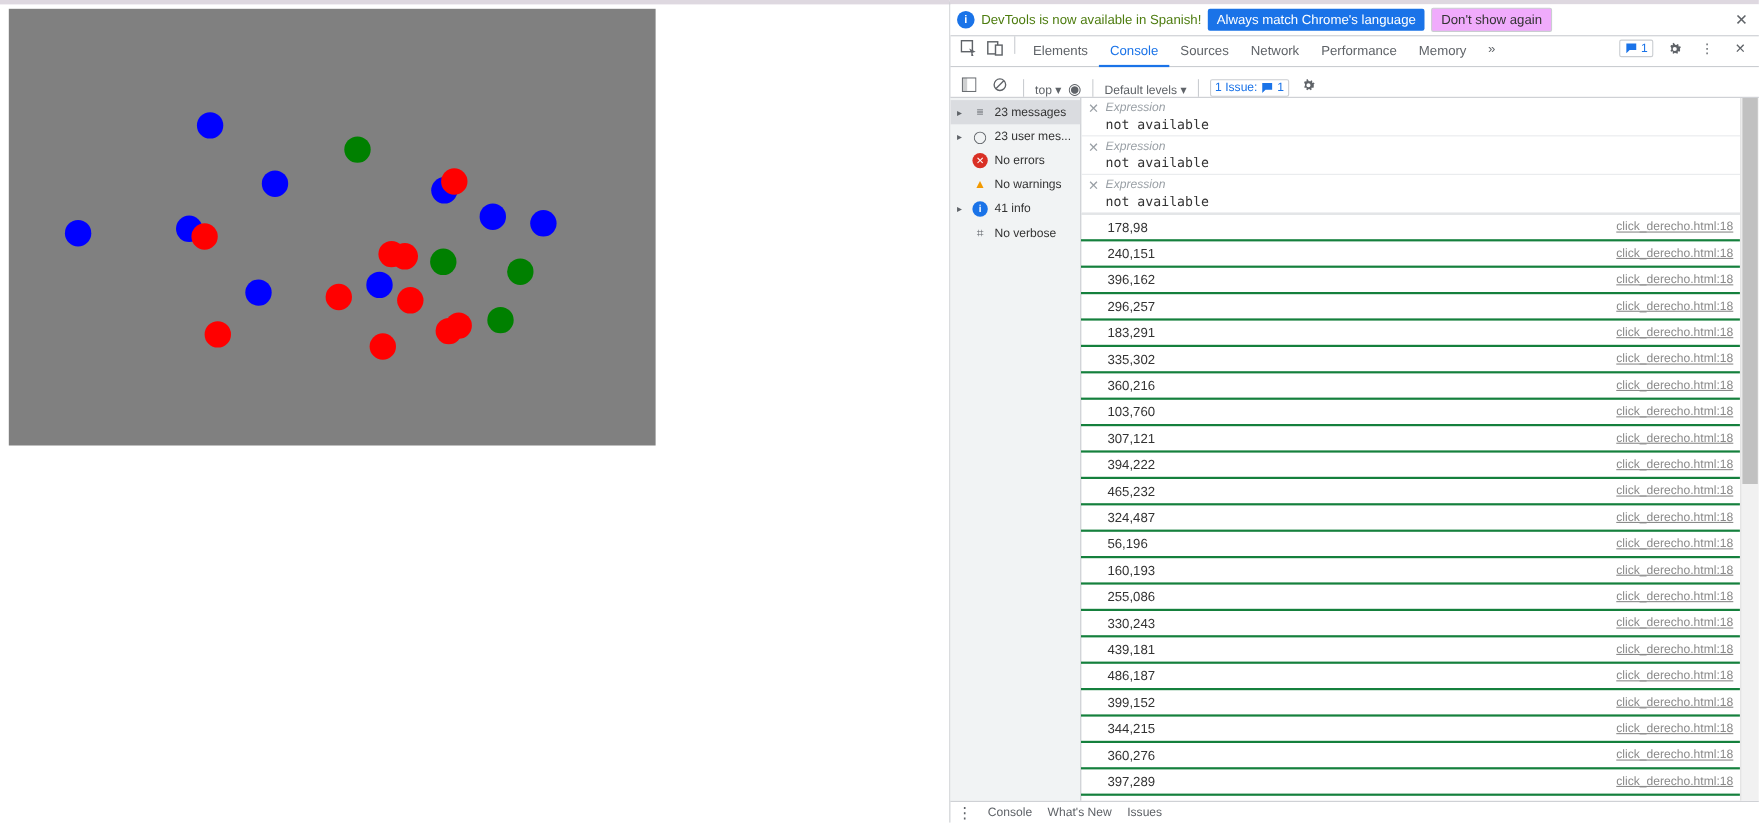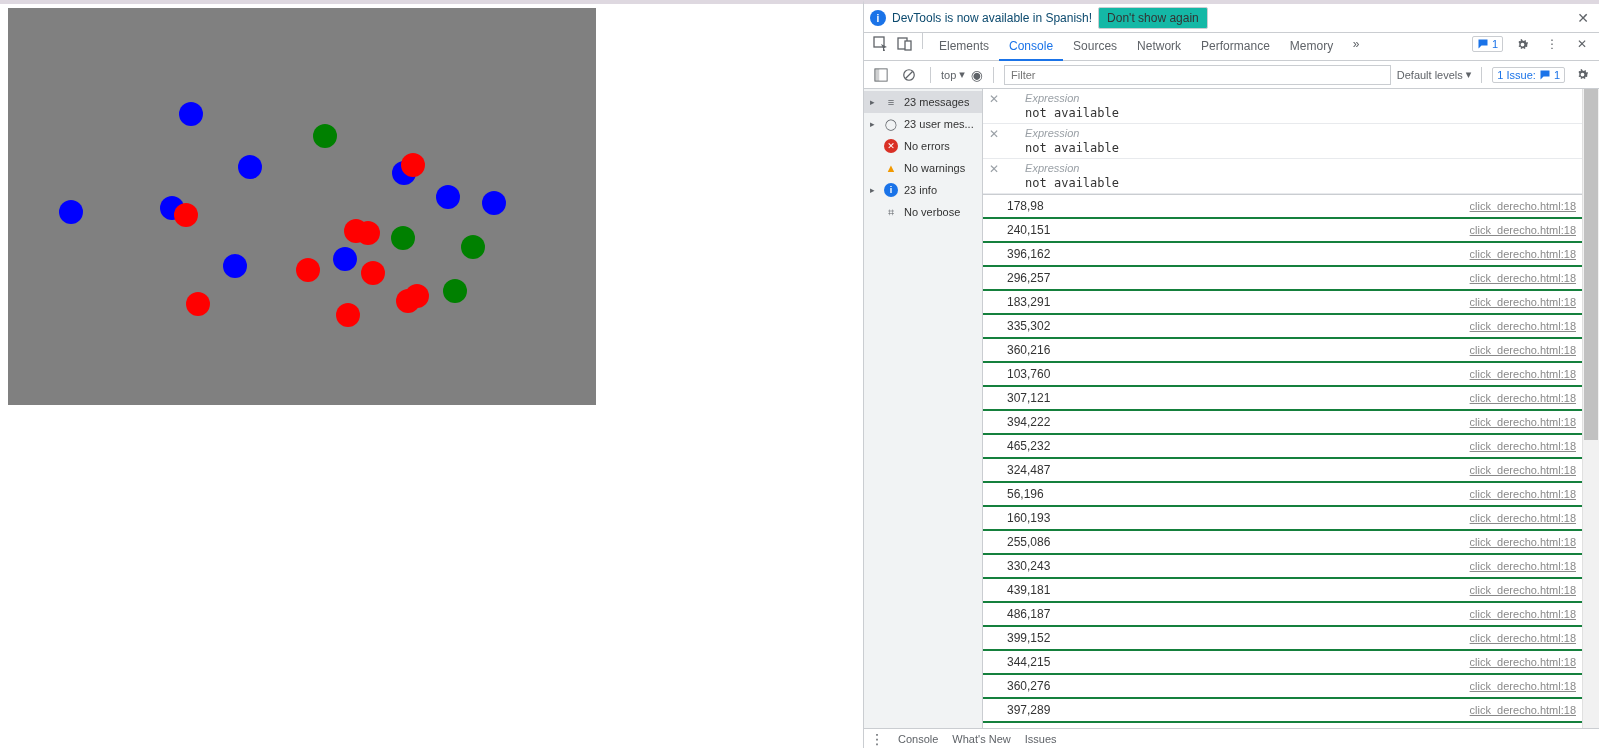--- a/index.html
+++ b/index.html
@@ -7,35 +7,35 @@
 .page{flex:0 0 863px;background:#fff;border-top:4px solid #ded8e0;}
 .canvas{margin:4px 0 0 8px;width:588px;height:397px;background:#808080;position:relative;}
 .dot{position:absolute;width:24px;height:24px;border-radius:50%;transform:translate(-50%,-50%);}
 .red{background:#ff0000;}
 .blue{background:#0000ff;}
 .green{background:#008000;}
 
 .devtools{flex:1;display:flex;flex-direction:column;border-left:1px solid #cacdd1;background:#fff;border-top:4px solid #ded8e0;}
 .infobar{display:flex;align-items:center;padding:3px 6px;gap:6px;border-bottom:1px solid #cacdd1;background:#fff;min-height:28px;}
 .info-icon{width:16px;height:16px;border-radius:50%;background:#1a73e8;color:#fff;font-size:10px;font-weight:bold;display:flex;align-items:center;justify-content:center;flex:0 0 auto;}
-.infobar-text{color:#0c4a6e;}
+.infobar-text{color:#4d7c0f;}
 .btn{padding:3px 8px;border-radius:2px;font-size:12px;cursor:pointer;border:none;}
 .btn-blue{background:#1a73e8;color:#fff;}
-.btn-white{background:#14b8a6;color:#333;border:1px solid #cacdd1;}
+.btn-white{background:#f0abfc;color:#333;border:1px solid #cacdd1;}
 .x-close{margin-left:auto;color:#5f6368;font-size:14px;padding:0 4px;cursor:pointer;}
 
 .tabbar{display:flex;align-items:flex-start;border-bottom:1px solid #cacdd1;height:28px;padding:0 6px;gap:2px;}
 .tb-icon{width:22px;height:22px;display:flex;align-items:center;justify-content:center;color:#5f6368;cursor:pointer;}
 .tb-sep{width:1px;height:16px;background:#cacdd1;margin:0 4px;}
 .tab{padding:6px 10px;color:#5f6368;cursor:pointer;font-size:12px;}
 .tab.active{color:#1a73e8;border-bottom:2px solid #1a73e8;margin-bottom:-1px;}
 .tb-right{margin-left:auto;display:flex;align-items:center;gap:8px;}
 .chip{display:flex;align-items:center;gap:3px;border:1px solid #cacdd1;padding:1px 4px;border-radius:2px;color:#1a73e8;font-size:11px;}
 
-.filterbar{display:flex;align-items:center;border-bottom:1px solid #cacdd1;height:28px;padding:0 6px;gap:6px;}
+.filterbar{display:flex;align-items:flex-end;border-bottom:1px solid #cacdd1;height:28px;padding:0 6px;gap:6px;}
 .filterbar input{border:1px solid #cacdd1;height:20px;padding:0 6px;font-size:11px;flex:1;}
 .drop{color:#5f6368;font-size:11px;display:flex;align-items:center;gap:3px;cursor:pointer;}
 .eye{color:#5f6368;font-size:14px;}
 
 .body{flex:1;display:flex;overflow:hidden;}
 .sidebar{width:119px;border-right:1px solid #cacdd1;background:#f1f3f4;padding-top:2px;}
 .sb-row{display:flex;align-items:center;gap:6px;padding:4px 6px;color:#333;font-size:11px;cursor:pointer;}
 .sb-row.sel{background:#dadce0;}
 .sb-caret{width:8px;font-size:9px;color:#5f6368;}
 .sb-ico{width:14px;height:14px;display:flex;align-items:center;justify-content:center;font-size:11px;}
@@ -45,21 +45,21 @@
 .sb-ico.warn{color:#f29900;}
 .sb-ico.info{background:#1a73e8;color:#fff;border-radius:50%;font-size:9px;font-weight:bold;}
 .sb-ico.bug{color:#5f6368;}
 .sb-label{white-space:nowrap;overflow:hidden;text-overflow:ellipsis;text-align:center;}
 
 .main{flex:1;display:flex;overflow:hidden;}
 .console{flex:1;display:flex;flex-direction:column;overflow:hidden;}
 .watches{border-bottom:1px solid #cacdd1;}
 .watch{display:flex;align-items:flex-start;border-bottom:1px solid #e8eaed;padding:3px 6px;gap:6px;}
 .watch-x{color:#9aa0a6;font-size:12px;cursor:pointer;line-height:14px;}
-.watch-body{display:flex;flex-direction:column;margin-left:20px;}
+.watch-body{display:flex;flex-direction:column;}
 .expr-label{color:#9aa0a6;font-style:italic;font-size:11px;}
 .expr-val{font-family:Consolas,monospace;font-size:12px;color:#333;margin-top:2px;}
 
 .logs{flex:1;overflow:auto;font-family:Consolas,monospace;font-size:12px;}
 .log{display:flex;justify-content:space-between;padding:2px 6px 2px 24px;border-bottom:2px solid #15803d;line-height:18px;}
 .log-src{color:#8a8a8a;text-decoration:underline;cursor:pointer;font-size:11px;}
 
 .vscroll{width:17px;background:#f1f1f1;border-left:1px solid #e0e0e0;position:relative;}
 .vthumb{position:absolute;left:1px;right:1px;background:#c1c1c1;}
 
@@ -97,20 +97,21 @@
       <div class="dot red" style="left: 190px; top: 296px;"></div>
       <div class="dot red" style="left: 340px; top: 307px;"></div>
     </div>
 </div>
 
 <div class="devtools">
 
   <div class="infobar">
     <span class="info-icon">i</span>
     <span class="infobar-text">DevTools is now available in Spanish!</span>
+    <button class="btn btn-blue">Always match Chrome's language</button>
     <button class="btn btn-white">Don't show again</button>
     <span class="x-close">✕</span>
   </div>
 
   <div class="tabbar">
     <span class="tb-icon">
       <svg width="16" height="16" viewBox="0 0 16 16">
           <rect x="1" y="1" width="10" height="10" fill="none" stroke="#5f6368" stroke-width="1.3"></rect>
           <path d="M8 8 L14 11 L11 12 L12 15 L10 15 L10 12 Z" fill="#5f6368"></path>
         </svg>
@@ -158,21 +159,20 @@
     <span class="tb-icon">
       <svg width="14" height="14" viewBox="0 0 16 16">
           <circle cx="8" cy="8" r="6" fill="none" stroke="#5f6368" stroke-width="1.4"></circle>
           <line x1="4" y1="12" x2="12" y2="4" stroke="#5f6368" stroke-width="1.4"></line>
         </svg>
     </span>
     <span class="tb-sep"></span>
     <span class="drop"><span>top</span> ▾</span>
     <span class="eye">◉</span>
     <span class="tb-sep"></span>
-    <input type="text" placeholder="Filter" style="">
     <span class="drop"><span>Default levels</span> ▾</span>
     <span class="tb-sep"></span>
     <span class="chip">
       <span>1 Issue:</span>
       <svg width="12" height="12" viewBox="0 0 16 16">
           <path d="M2 2h12v8H6l-4 4V2z" fill="#1a73e8"></path>
         </svg>
       <span>1</span>
     </span>
     <span class="tb-icon">
@@ -200,21 +200,21 @@
     <span class="sb-label">No errors</span>
         </div>
         <div class="sb-row">
           <span class="sb-caret"></span>
     <span class="sb-ico warn">▲</span>
     <span class="sb-label">No warnings</span>
         </div>
         <div class="sb-row">
           <span class="sb-caret">▸</span>
     <span class="sb-ico info">i</span>
-    <span class="sb-label">23 info</span>
+    <span class="sb-label">41 info</span>
         </div>
         <div class="sb-row">
           <span class="sb-caret"></span>
     <span class="sb-ico bug">⌗</span>
     <span class="sb-label">No verbose</span>
         </div>
       </div>
     <div class="main">
       <div class="console">
         <div class="watches" id="watches">

